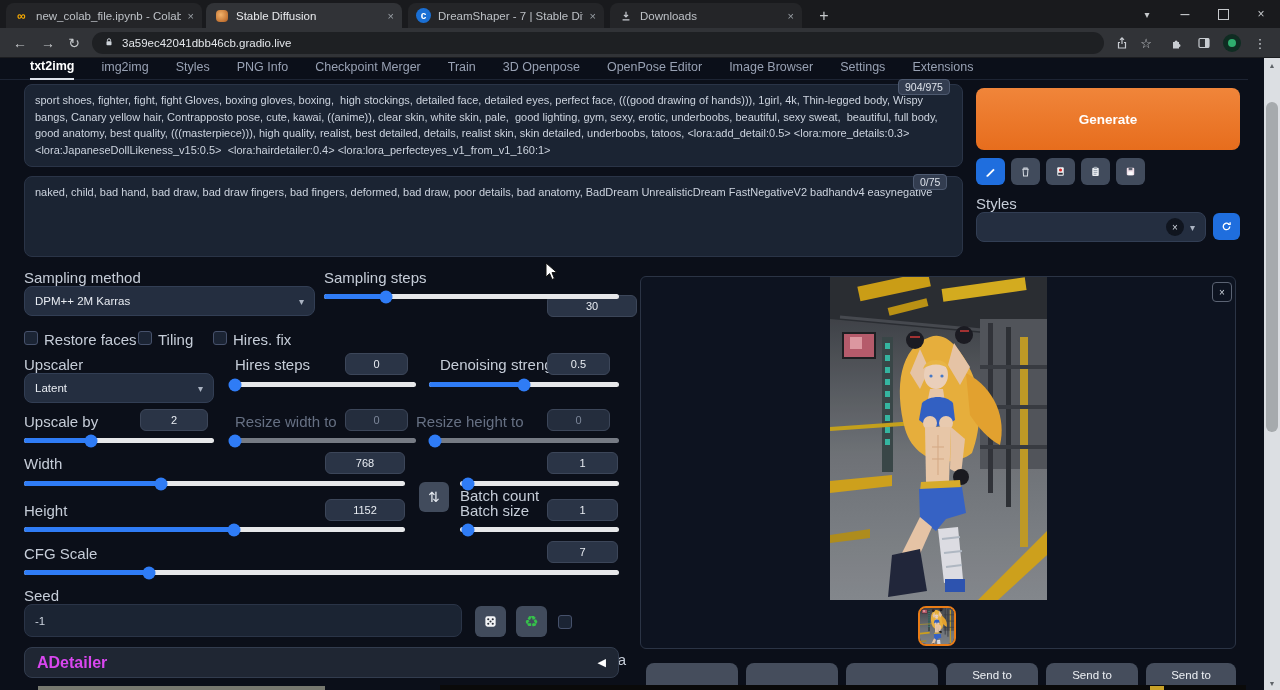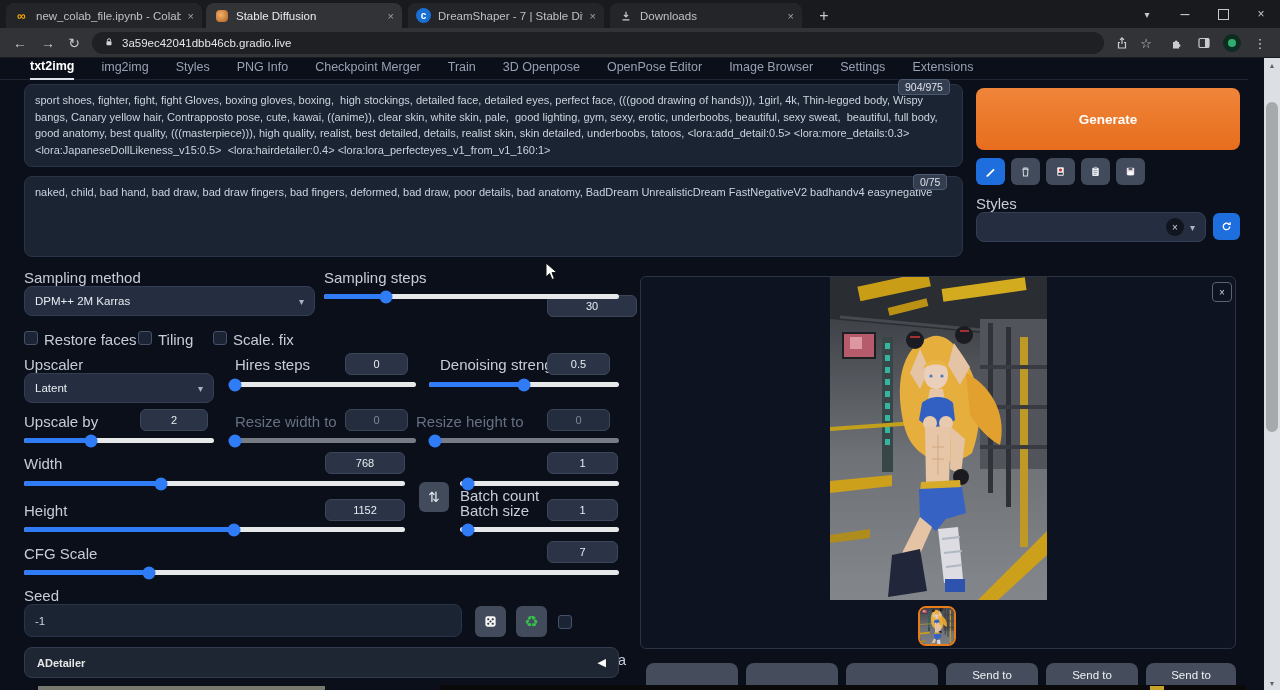--- a/index.html
+++ b/index.html
@@ -47,21 +47,21 @@
   .genbtn{position:absolute;left:976px;top:88px;width:264px;height:62px;border-radius:8px;
         background:linear-gradient(180deg,#f0853a,#e76d1d);display:flex;align-items:center;justify-content:center;
         color:#fff;font-weight:700;font-size:13.5px;}
   .smallbtn{position:absolute;width:29px;height:27px;background:#414b5c;border-radius:6px;display:flex;
         align-items:center;justify-content:center;}
   .smallbtn.blue{background:#1f6ede;}
 
   
   .lbl{position:absolute;font-size:15px;color:#c6cdd8;white-space:nowrap;}
   .lbl.dim{color:#667083;}
-  .lbl.b{font-weight:700;color:#e5e5e5;font-size:11px;}
+  .lbl.b{font-weight:700;color:#d946ef;font-size:16px;}
   .valbox{position:absolute;height:22px;background:#2a3446;border:1px solid #3c4659;border-radius:6px;color:#e8ecf2;
         font-size:11px;display:flex;align-items:center;justify-content:center;box-sizing:border-box;}
   .valbox.dim{color:#7c8699;background:#242d3d;}
   .dropdown{position:absolute;height:30px;background:#242e40;border:1px solid #323e54;border-radius:8px;display:flex;
         align-items:center;padding:0 10px;font-size:11.5px;color:#e8ecf2;box-sizing:border-box;}
   .dropdown .caret{margin-left:auto;color:#aab3c2;font-size:10px;}
   .slider{position:absolute;height:5px;border-radius:3px;background:#e7e8ea;}
   .slider.dis{background:#767b84;}
   .sfill{position:absolute;left:0;top:0;bottom:0;border-radius:3px;background:#2f7cf6;}
   .sknob{position:absolute;top:50%;width:13px;height:13px;border-radius:50%;background:#2f7cf6;transform:translate(-50%,-50%);}
@@ -246,21 +246,21 @@
   <div class="slider" style="left:324px;top:294px;width:295px;">
     <div class="sfill" style="width:21%;"></div>
     <div class="sknob" style="left:21%;"></div>
   </div>
 
   <div class="chk" style="left:24px;top:331px;"></div>
   <div class="lbl" style="left:44px;top:331px;">Restore faces</div>
   <div class="chk" style="left:138px;top:331px;"></div>
   <div class="lbl" style="left:158px;top:331px;">Tiling</div>
   <div class="chk" style="left:213px;top:331px;"></div>
-  <div class="lbl" style="left:233px;top:331px;">Scale. fix</div>
+  <div class="lbl" style="left:233px;top:331px;">Hires. fix</div>
 
   <div class="lbl" style="left:24px;top:356px;">Upscaler</div>
   <div class="lbl" style="left:235px;top:356px;">Hires steps</div>
   <div class="valbox" style="left:345px;top:353px;width:63px;">0</div>
   <div class="lbl" style="left:440px;top:356px;">Denoising strength</div>
   <div class="valbox" style="left:547px;top:353px;width:63px;">0.5</div>
   <div class="dropdown" style="left:24px;top:373px;width:190px;">
     <span>Latent</span>
     <span class="caret">▾</span>
   </div>

